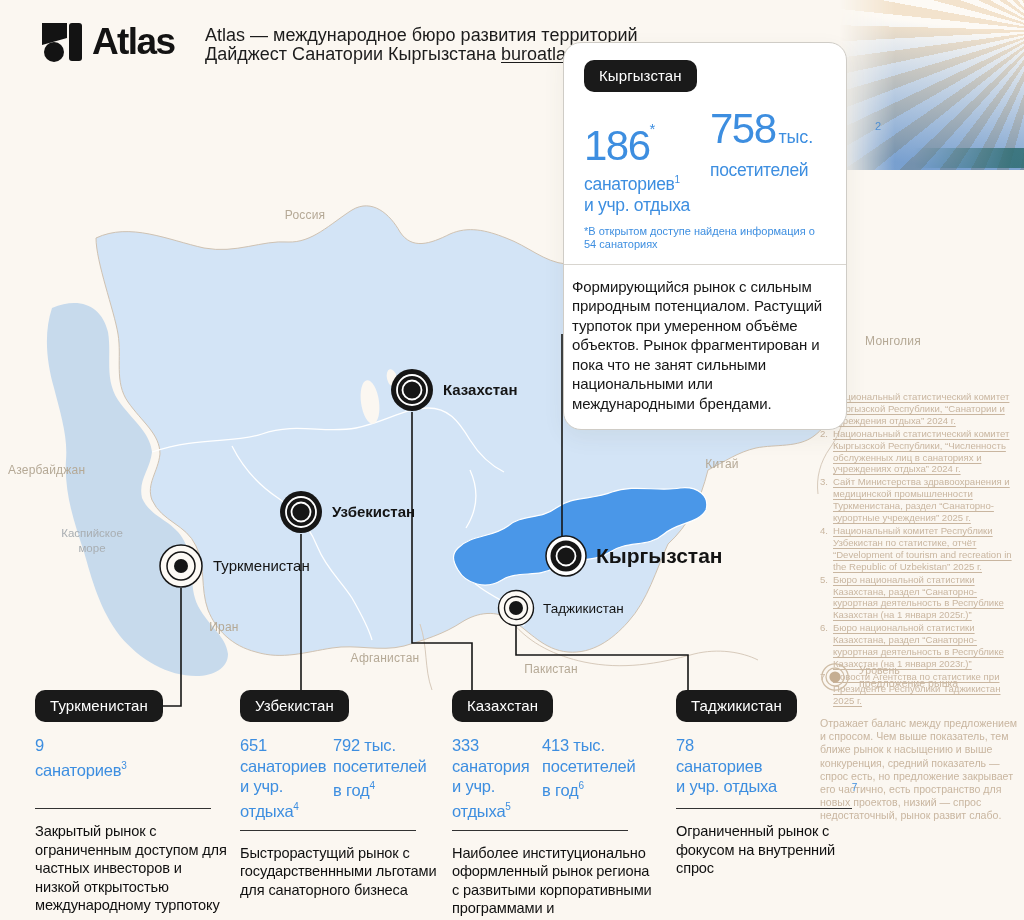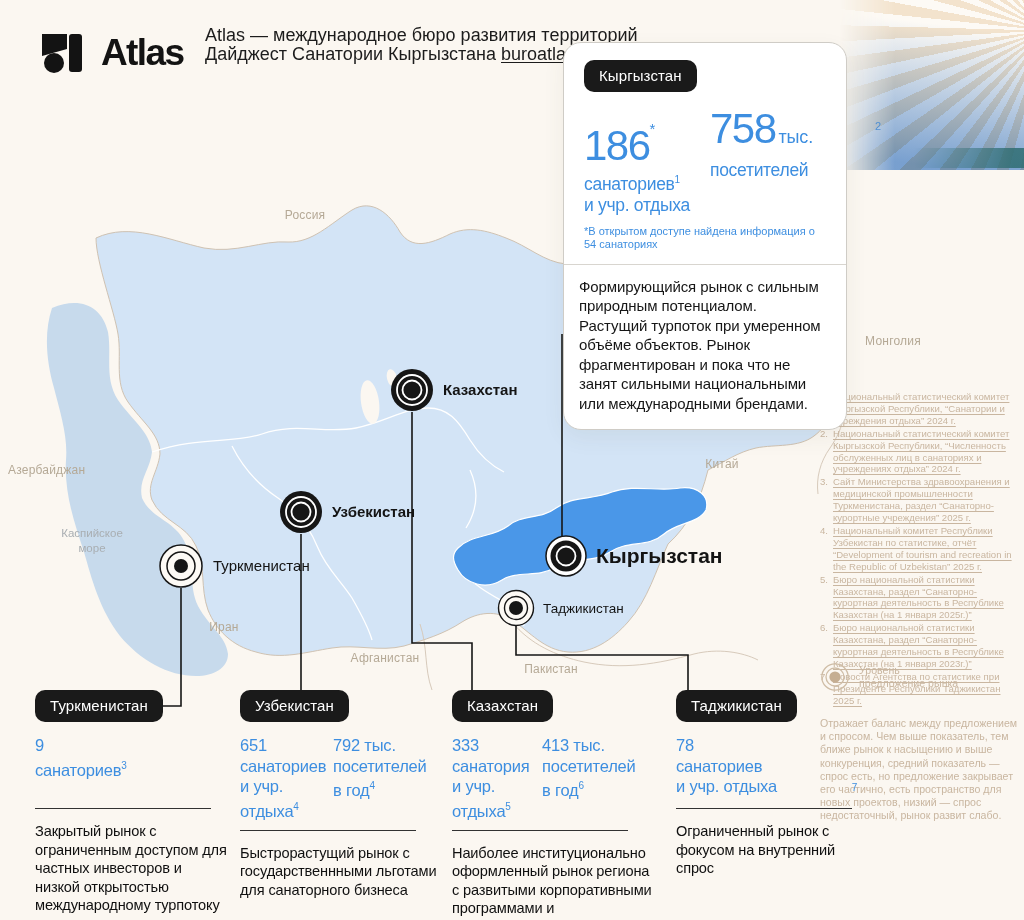--- a/index.html
+++ b/index.html
@@ -27,21 +27,21 @@
   .rays-teal{
     position:absolute;right:0;top:148px;width:110px;height:20px;
     background:linear-gradient(90deg, rgba(47,109,114,0) 0%, rgba(47,109,114,.85) 90%);
   }
   .sup-outside{
     position:absolute;left:875px;top:120px;
     font-size:11px;color:#4f8fd2;font-weight:500;
   }
 
   
-  .brand{position:absolute;left:40px;top:21px;display:flex;align-items:center;gap:18px;margin-top:11px;}
+  .brand{position:absolute;left:40px;top:21px;display:flex;align-items:center;gap:9px;}
   .brand-word{font-size:37px;font-weight:600;letter-spacing:-1.6px;color:#131313;}
   .tagline{position:absolute;left:205px;top:26px;font-size:18px;line-height:18.5px;color:#1c1c1c;}
   .tagline a{color:#1c1c1c;text-decoration:underline;text-underline-offset:2px;}
 
   
   .hero-card{
     position:absolute;left:563px;top:42px;width:282px;
     background:#ffffff;border:1px solid #cfccc6;border-radius:18px;
     box-shadow:0 8px 22px rgba(90,80,60,.07);
     z-index:6;
@@ -55,21 +55,21 @@
   .hero-pill{margin-bottom:14px;}
   .hero-stats{display:flex;gap:10px;color:#3d8ee0;}
   .hero-stat{width:50%;}
   .hero-num{font-size:42px;font-weight:500;letter-spacing:-1.5px;line-height:46px;white-space:nowrap;}
   .hero-num .ast{font-size:15px;vertical-align:26px;letter-spacing:0;}
   .hero-num .unit{font-size:18px;letter-spacing:-.2px;margin-left:3px;}
   .hero-stat-label{font-size:17.5px;line-height:21px;letter-spacing:-.3px;}
   .hero-stat-label sup{font-size:10px;}
   .hero-footnote{margin-top:9px;padding-bottom:13px;font-size:11px;line-height:13px;color:#3d8ee0;}
   .hero-desc{
-    border-top:1px solid #d8d5cf;padding:12px 20px 16px 15px;
+    border-top:1px solid #d8d5cf;padding:12px 20px 16px 8px;
     font-size:15px;line-height:19.5px;color:#161616;letter-spacing:-.1px;
   }
 
   
   svg.map{position:absolute;left:0;top:0;z-index:1;}
   .region-label{fill:#b5a996;font-size:12px;letter-spacing:.2px;}
   .sea-label{fill:#a9aeb2;font-size:11.5px;}
   .marker-label{fill:#141414;}
 
   

